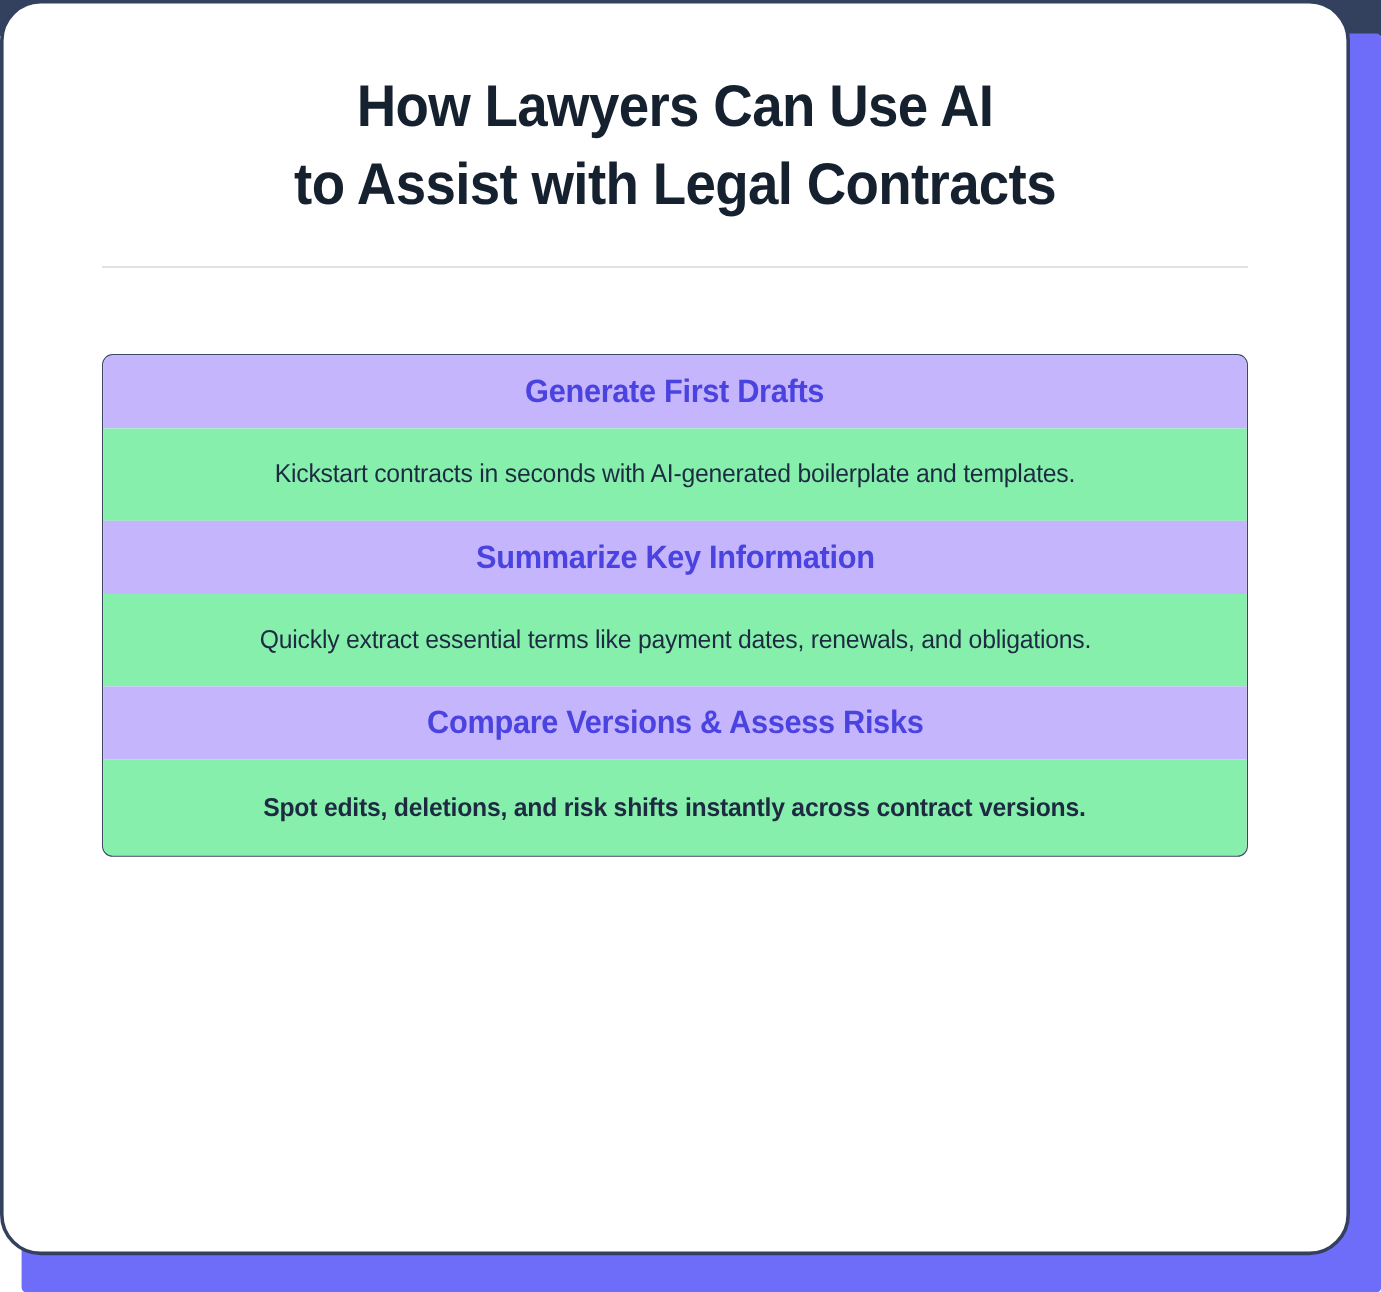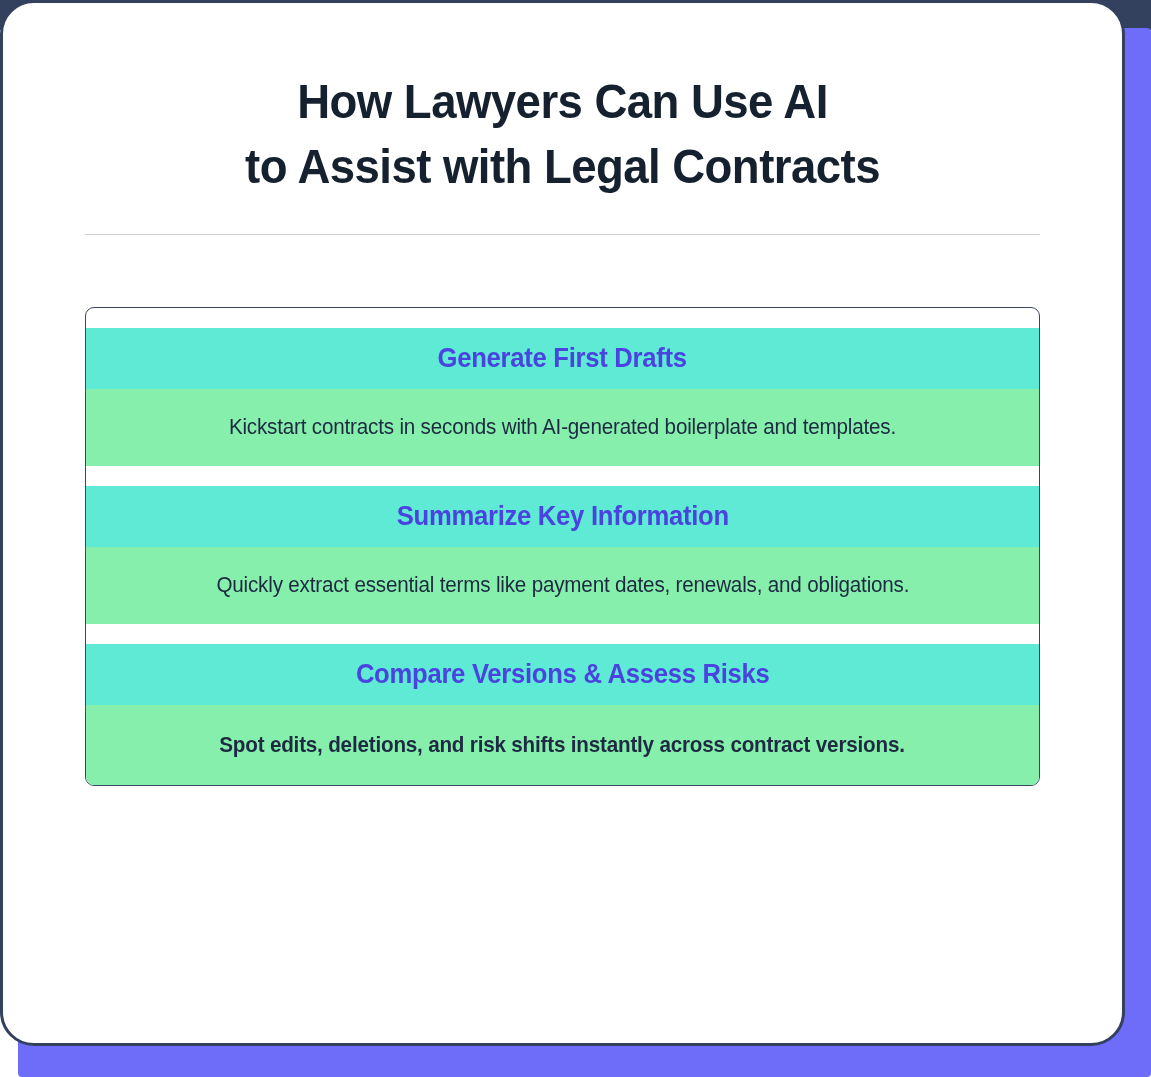--- a/index.html
+++ b/index.html
@@ -49,21 +49,21 @@
     box-sizing: border-box;
     overflow: hidden;
   }
 
   #card-inner {
     position: absolute;
     left: 0;
     top: 0;
     right: 0;
     bottom: 0;
-    padding: 12px 82px;
+    padding: 0 82px;
     box-sizing: border-box;
   }
 
   #page-title {
     margin: 0;
     padding-top: 54px;
     text-align: center;
     color: #15212e;
     font-family: "Liberation Sans", sans-serif;
     font-weight: bold;
@@ -92,33 +92,32 @@
     border-radius: 9px;
     overflow: hidden;
     box-sizing: border-box;
   }
 
   .feature-row {
     display: block;
   }
 
   .feature-header {
-    background: #5eead4;
+    background: #c4b5fd;
     color: #4b43e0;
     text-align: center;
     font-family: "Liberation Sans", sans-serif;
     font-weight: bold;
     font-size: 27px;
     line-height: 1;
     letter-spacing: -0.3px;
     height: 61px;
     display: flex;
     align-items: center;
     justify-content: center;
-    margin-top: 20px;
   }
   .feature-header span {
     transform: scaleX(0.95);
     display: inline-block;
     white-space: nowrap;
   }
 
   .feature-desc {
     background: #86efac;
     color: #1d2a41;

